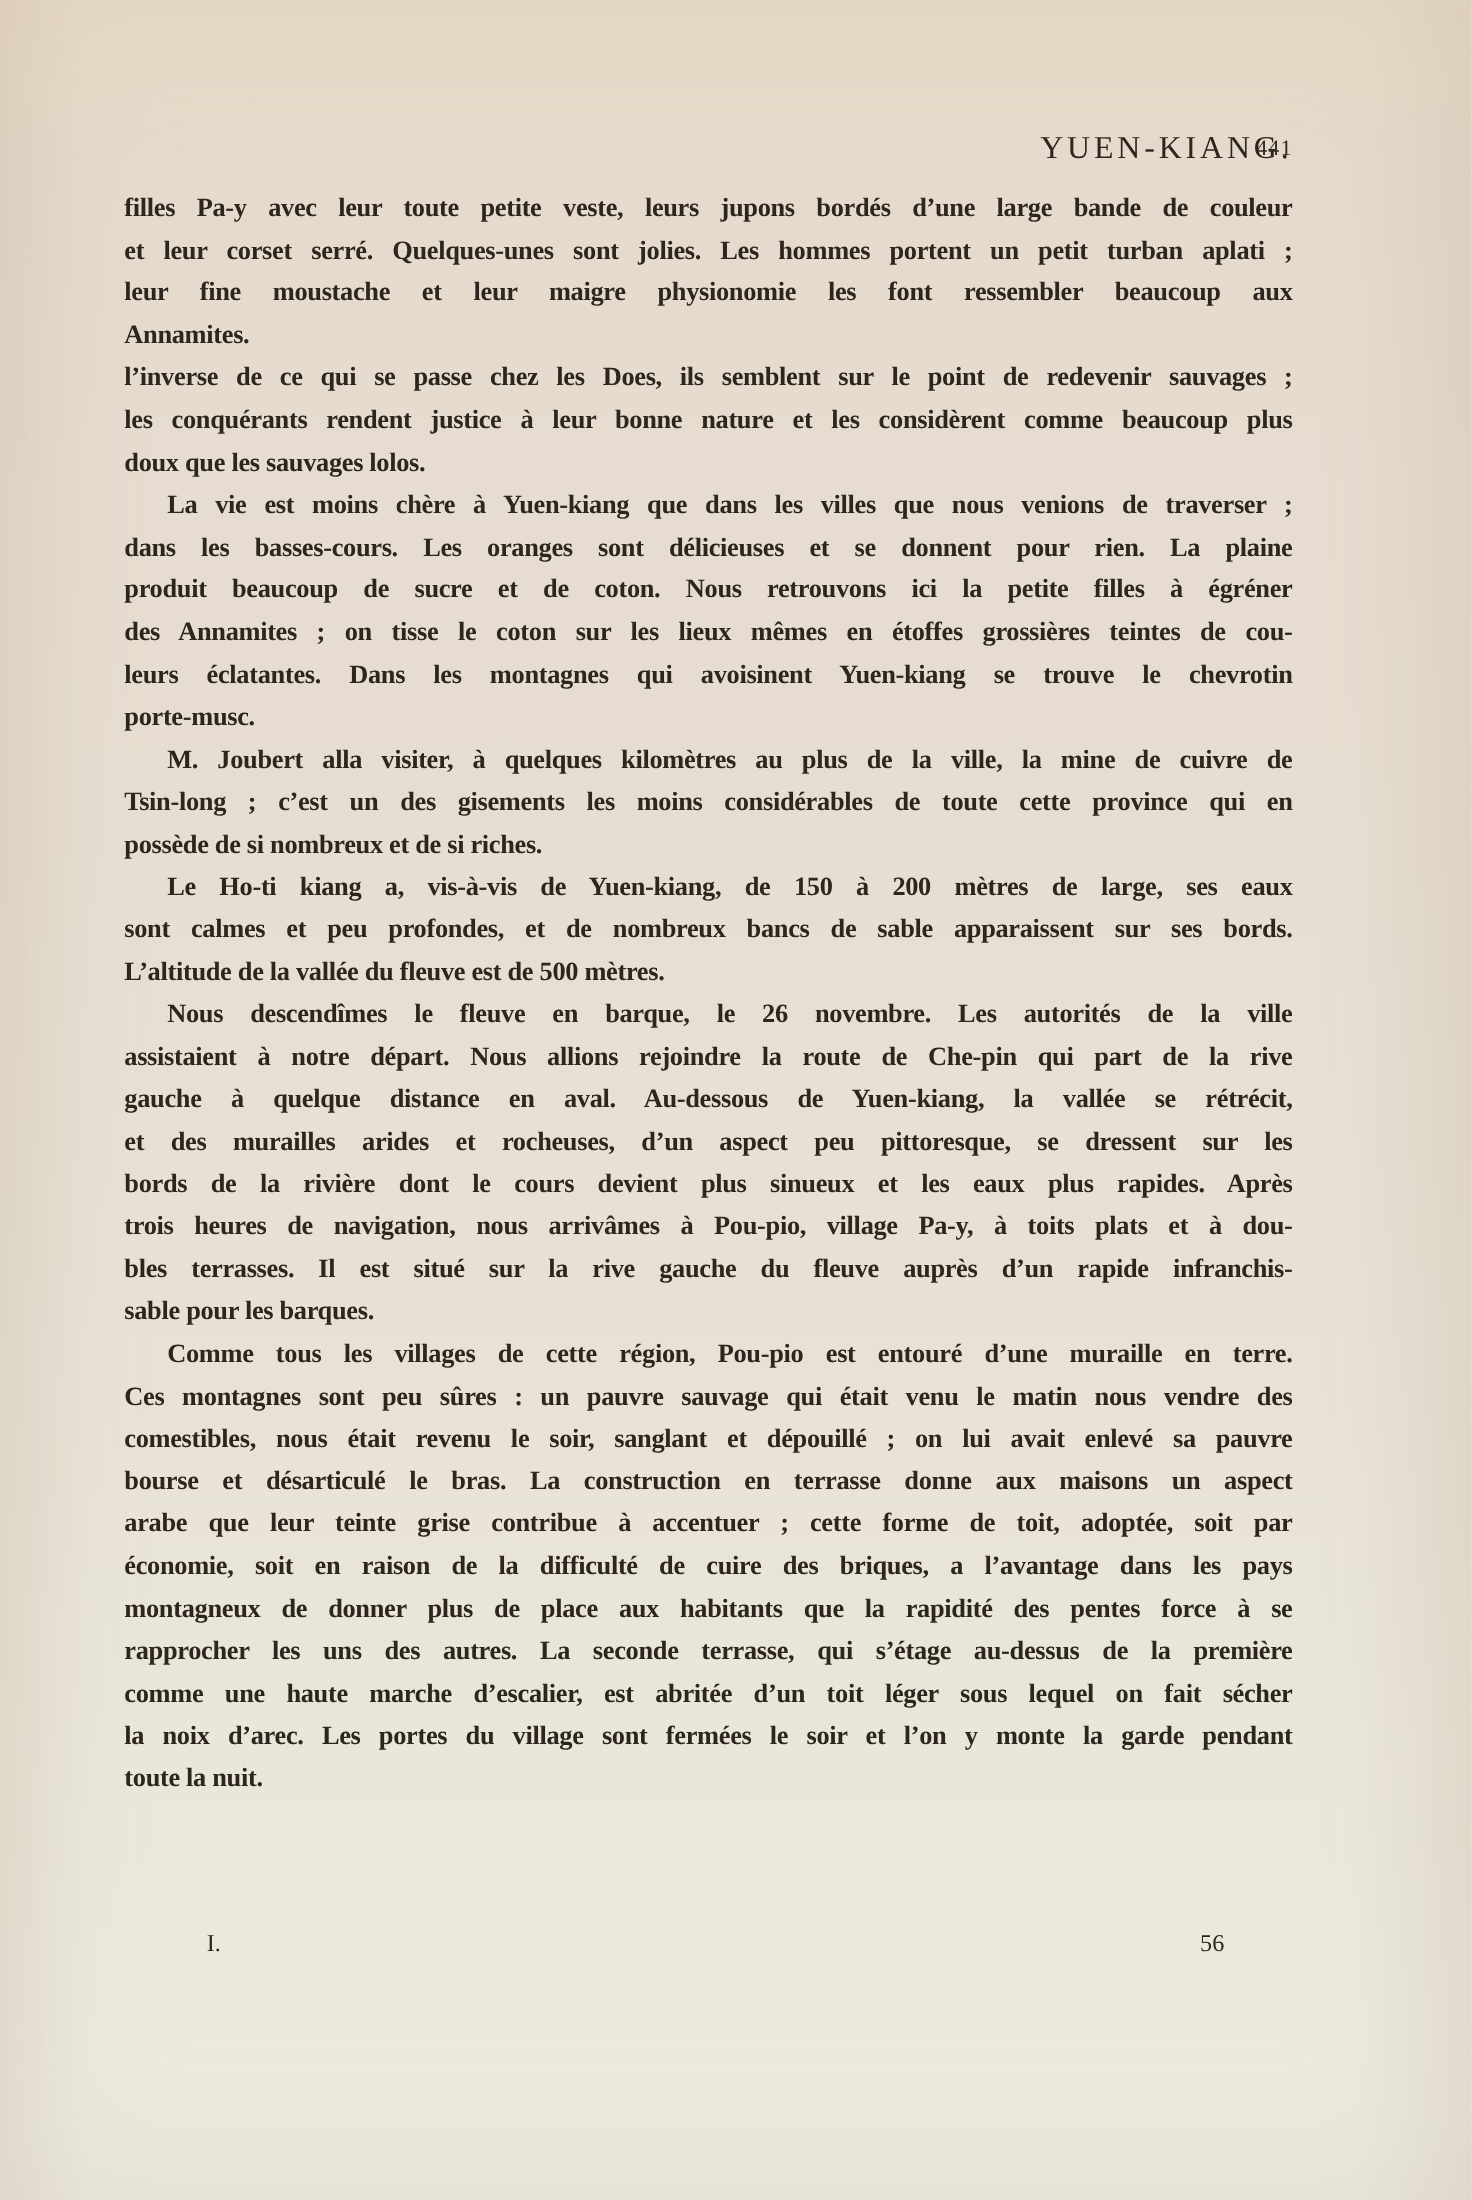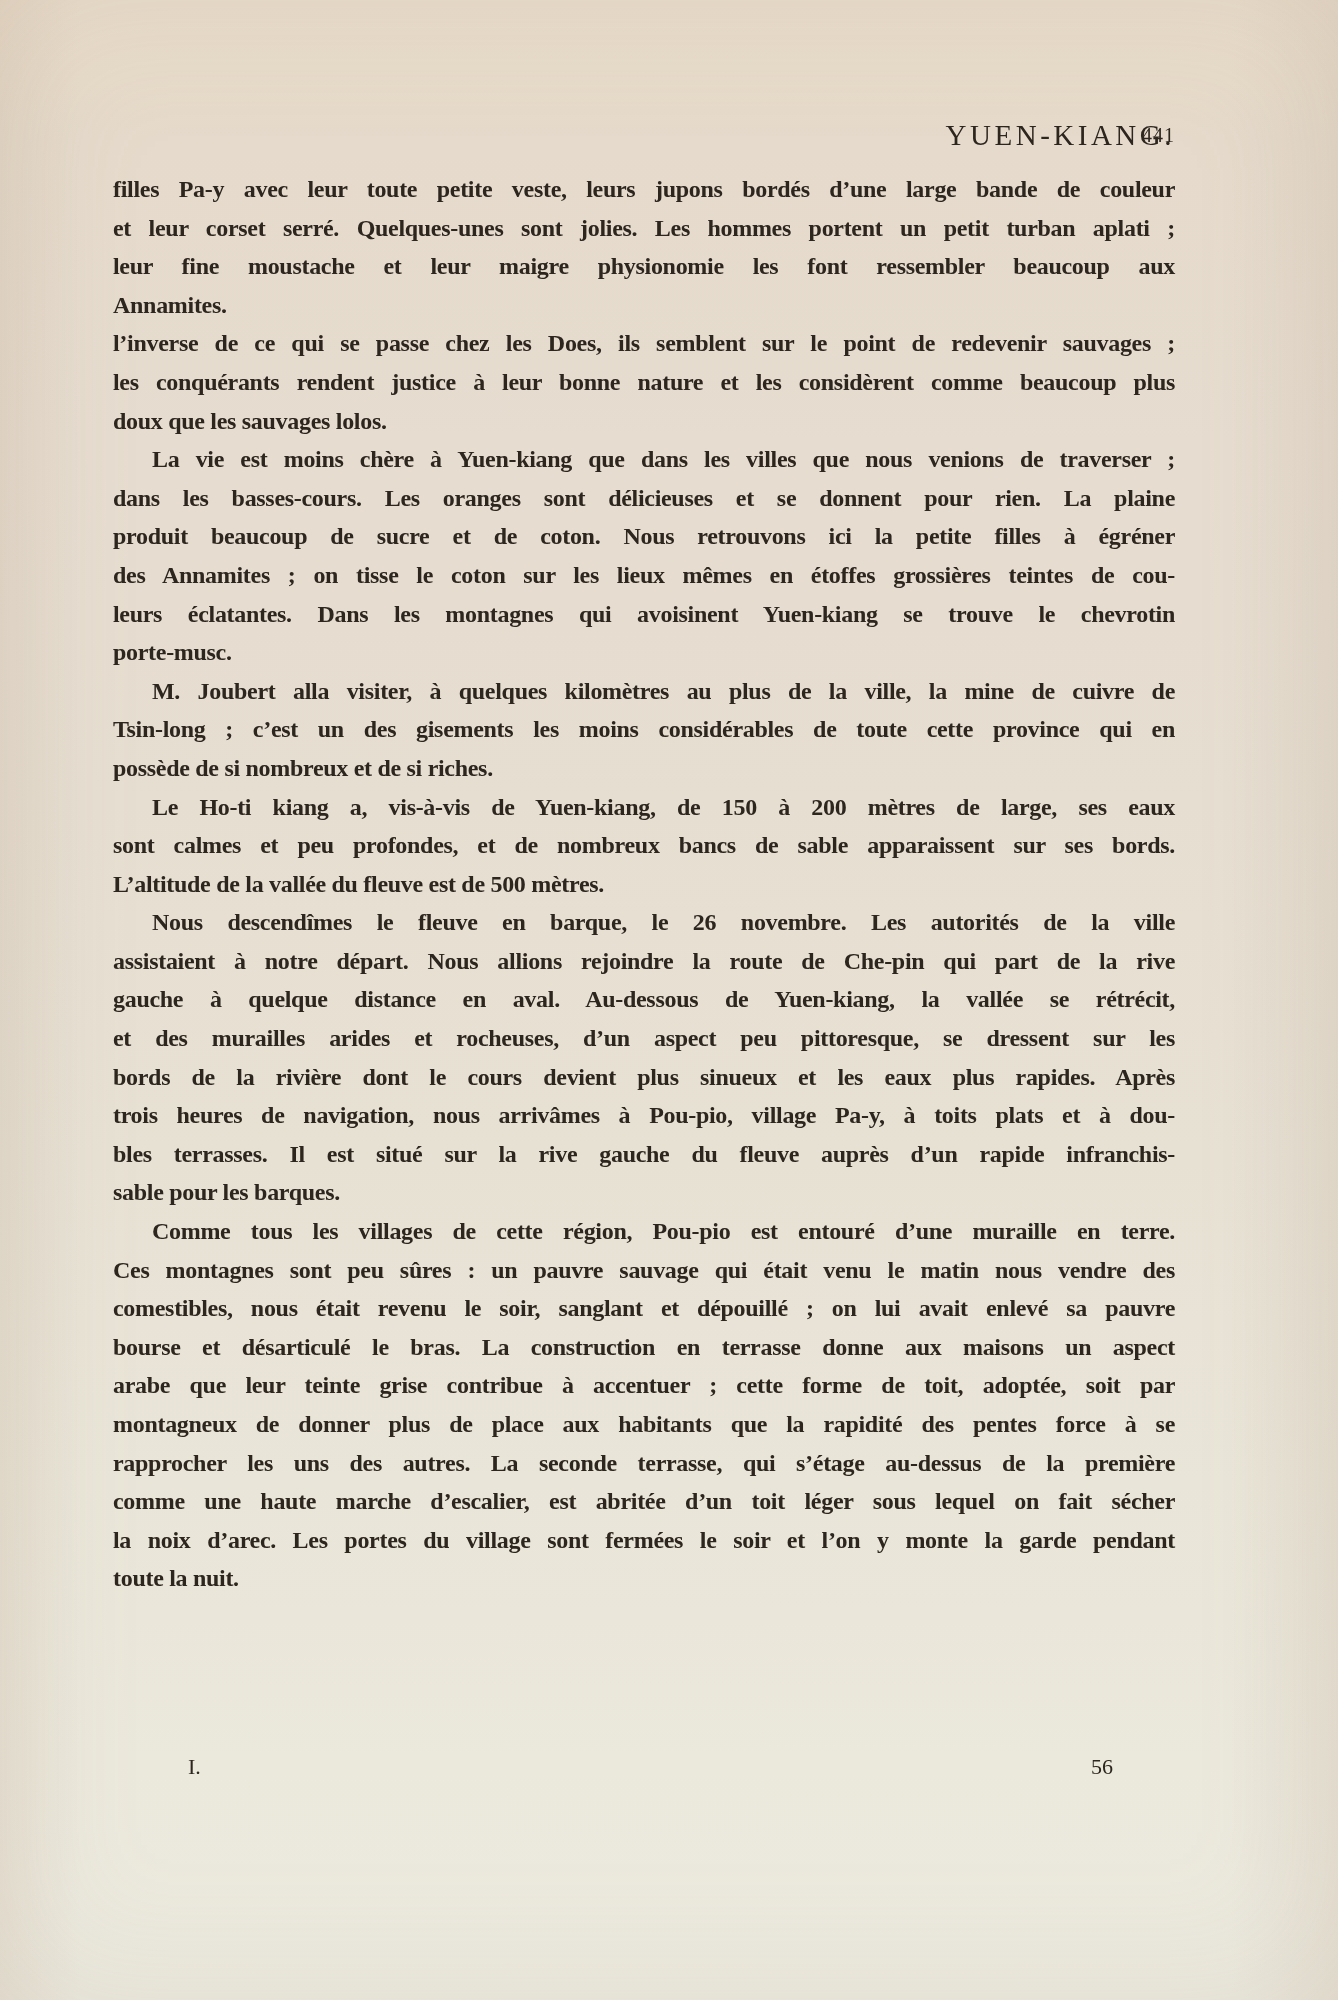--- a/index.html
+++ b/index.html
@@ -124,20 +124,21 @@
         <div class="line just">trois heures de navigation, nous arrivâmes à Pou-pio, village Pa-y, à toits plats et à dou-</div>
         <div class="line just">bles terrasses. Il est situé sur la rive gauche du fleuve auprès d’un rapide infranchis-</div>
         <div class="line">sable pour les barques.</div>
       </div>
       <div class="paragraph">
         <div class="line just indent">Comme tous les villages de cette région, Pou-pio est entouré d’une muraille en terre.</div>
         <div class="line just">Ces montagnes sont peu sûres : un pauvre sauvage qui était venu le matin nous vendre des</div>
         <div class="line just">comestibles, nous était revenu le soir, sanglant et dépouillé ; on lui avait enlevé sa pauvre</div>
         <div class="line just">bourse et désarticulé le bras. La construction en terrasse donne aux maisons un aspect</div>
         <div class="line just">arabe que leur teinte grise contribue à accentuer ; cette forme de toit, adoptée, soit par</div>
+        <div class="line just">économie, soit en raison de la difficulté de cuire des briques, a l’avantage dans les pays</div>
         <div class="line just">montagneux de donner plus de place  aux  habitants que la rapidité des pentes force à se</div>
         <div class="line just">rapprocher les uns des autres. La seconde terrasse, qui s’étage au-dessus de la première</div>
         <div class="line just">comme une haute marche d’escalier, est abritée d’un toit léger sous lequel on fait sécher</div>
         <div class="line just">la noix d’arec. Les portes du village sont fermées le soir et l’on y monte la garde pendant</div>
         <div class="line">toute la nuit.</div>
       </div>
     </div>
 
   <div class="page-footer">
     <span>I.</span>

